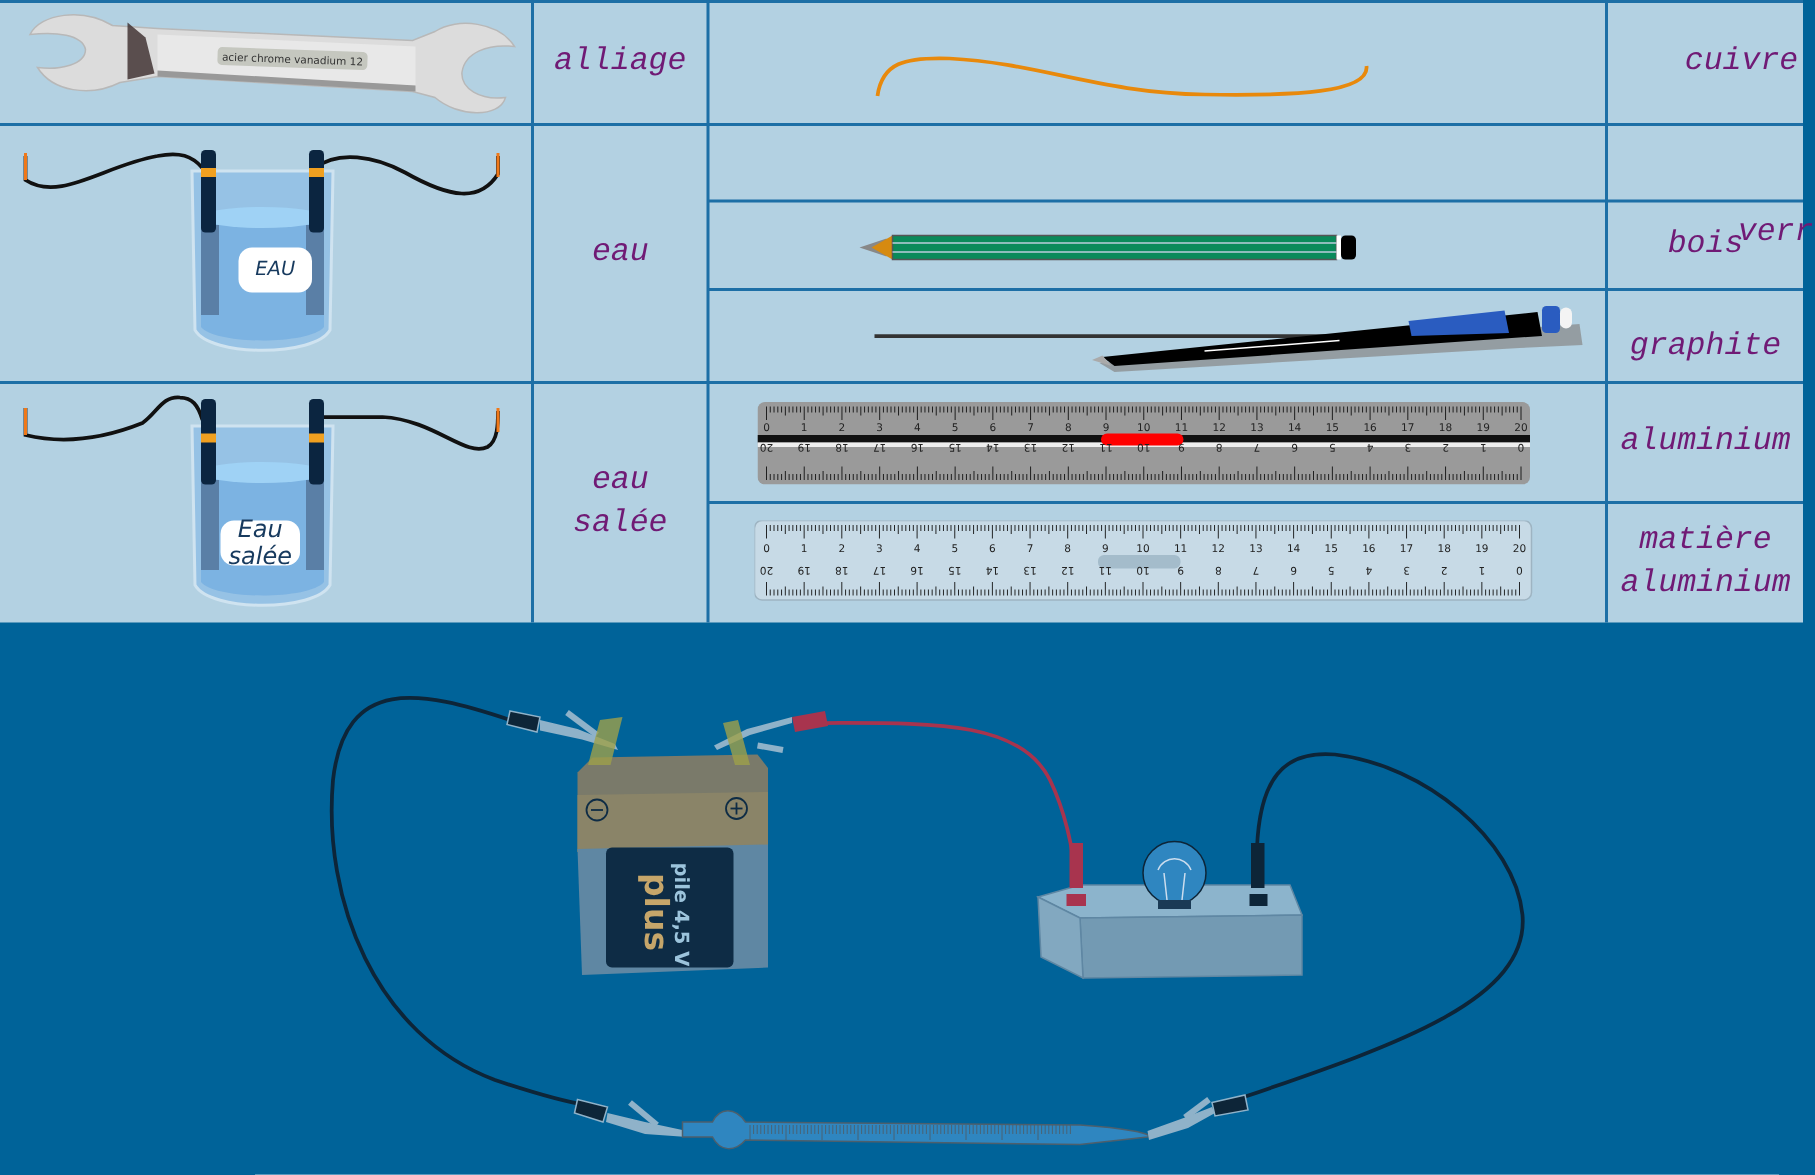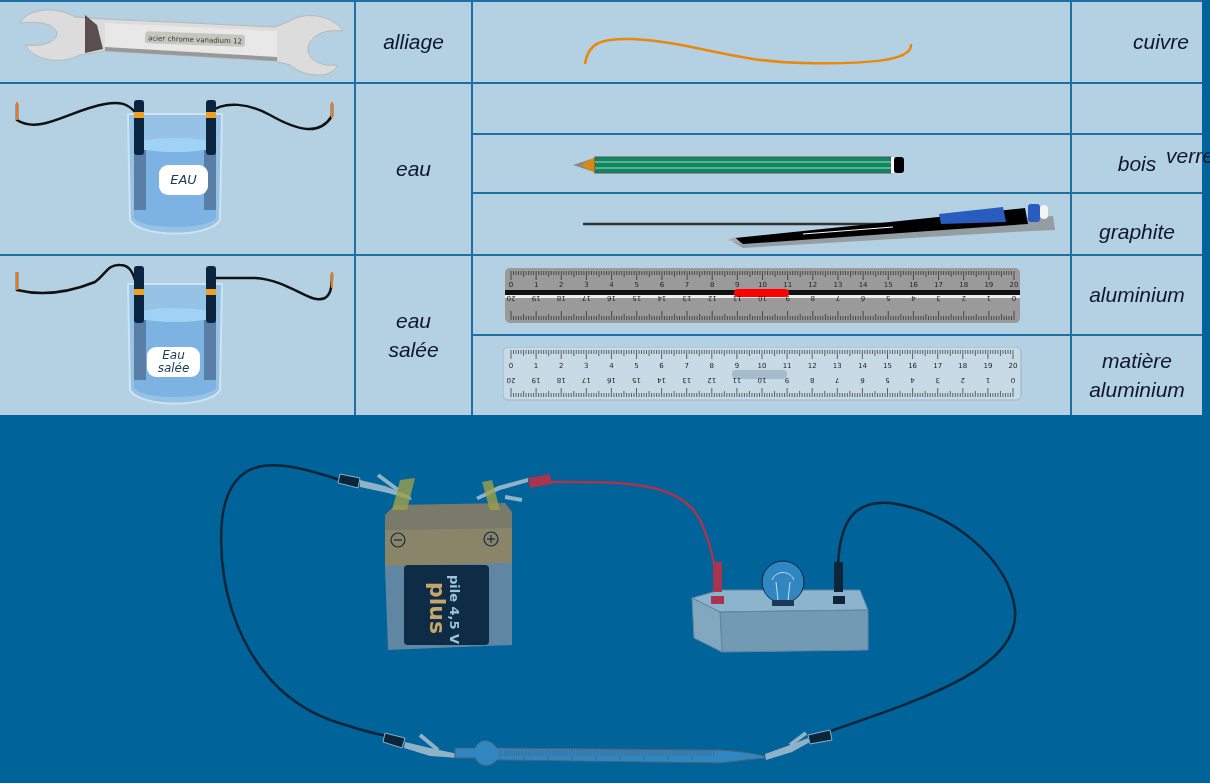--- a/index.html
+++ b/index.html
@@ -1,19 +1,19 @@
 <!DOCTYPE html>
 <html><head>
 <meta charset="utf-8">
 <style>
   html,body{margin:0;padding:0;}
   body{width:1210px;height:783px;background:#006399;position:relative;overflow:hidden;font-family:"DejaVu Sans",sans-serif;}
   .table-area{position:absolute;left:0;top:0;width:1202px;height:415px;background:#b3d1e2;}
   .line{position:absolute;background:#1d6fa6;}
-  .lbl{position:absolute;color:#0f172a;font-style:italic;font-family:Liberation Sans, sans-serif;font-size:21px;text-align:right;line-height:1.35;display:flex;align-items:center;justify-content:center;}
+  .lbl{position:absolute;color:#701a75;font-style:italic;font-family:Liberation Mono, monospace;font-size:21px;text-align:right;line-height:1.35;display:flex;align-items:center;justify-content:center;}
   .cell-item{position:absolute;}
   .circuit{position:absolute;left:0;top:415px;width:1210px;height:368px;}
   .beaker-label{position:absolute;background:#fff;border-radius:9px;color:#173a5e;font-style:italic;font-size:13px;text-align:center;line-height:1.1;display:flex;align-items:center;justify-content:center;}
 </style>
 </head>
 <body>
 
 <div class="table-area">
 
   <div class="line" style="left:0;top:0;width:1202px;height:2px;"></div>
@@ -91,21 +91,21 @@
     <path d="M118 24 L120 130 C130 148 200 148 210 130 L212 24 Z" fill="#7fb6e8" opacity="0.55" stroke="#e6f2fc" stroke-width="2"></path>
     <path d="M124 55 L124 128 C134 140 196 140 206 128 L206 55 C190 64 140 64 124 55 Z" fill="#6aa8e0" opacity="0.6"></path>
     <ellipse cx="165" cy="55" rx="41" ry="7" fill="#9fd2f5"></ellipse>
     <rect x="124" y="60" width="12" height="60" fill="#5a7fa6"></rect>
     <rect x="194" y="60" width="12" height="60" fill="#5a7fa6"></rect>
     <rect x="124" y="6" width="10" height="57" rx="3" fill="#0b2540"></rect>
     <rect x="196" y="6" width="10" height="57" rx="3" fill="#0b2540"></rect>
     <rect x="124" y="29" width="10" height="6" fill="#f0a020"></rect>
     <rect x="196" y="29" width="10" height="6" fill="#f0a020"></rect>
   </svg>
-  <div class="beaker-label" style="left:147px;top:347px;width:49px;height:30px;font-size:12px;padding:0 2px;">Eau salée</div>
+  <div class="beaker-label" style="left:147px;top:347px;width:49px;height:30px;font-size:16px;padding:0 2px;">Eau salée</div>
   <div class="lbl" style="left:356px;top:256px;width:115px;height:159px;flex-direction:column;">
     <span>eau</span>
     <span>salée</span>
   </div>
 
   <svg class="cell-item" style="left:505px;top:268px;" width="515" height="55" viewBox="0 0 515 55">
     <rect x="0" y="0" width="515" height="55" rx="5" fill="#9a9a9a"></rect>
     <g id="alu-ticks-top">
         <line x1="6" x2="6" y1="3" y2="12" stroke="#111" stroke-width="0.6"></line>
         <line x1="8.515" x2="8.515" y1="3" y2="7" stroke="#111" stroke-width="0.6"></line>

